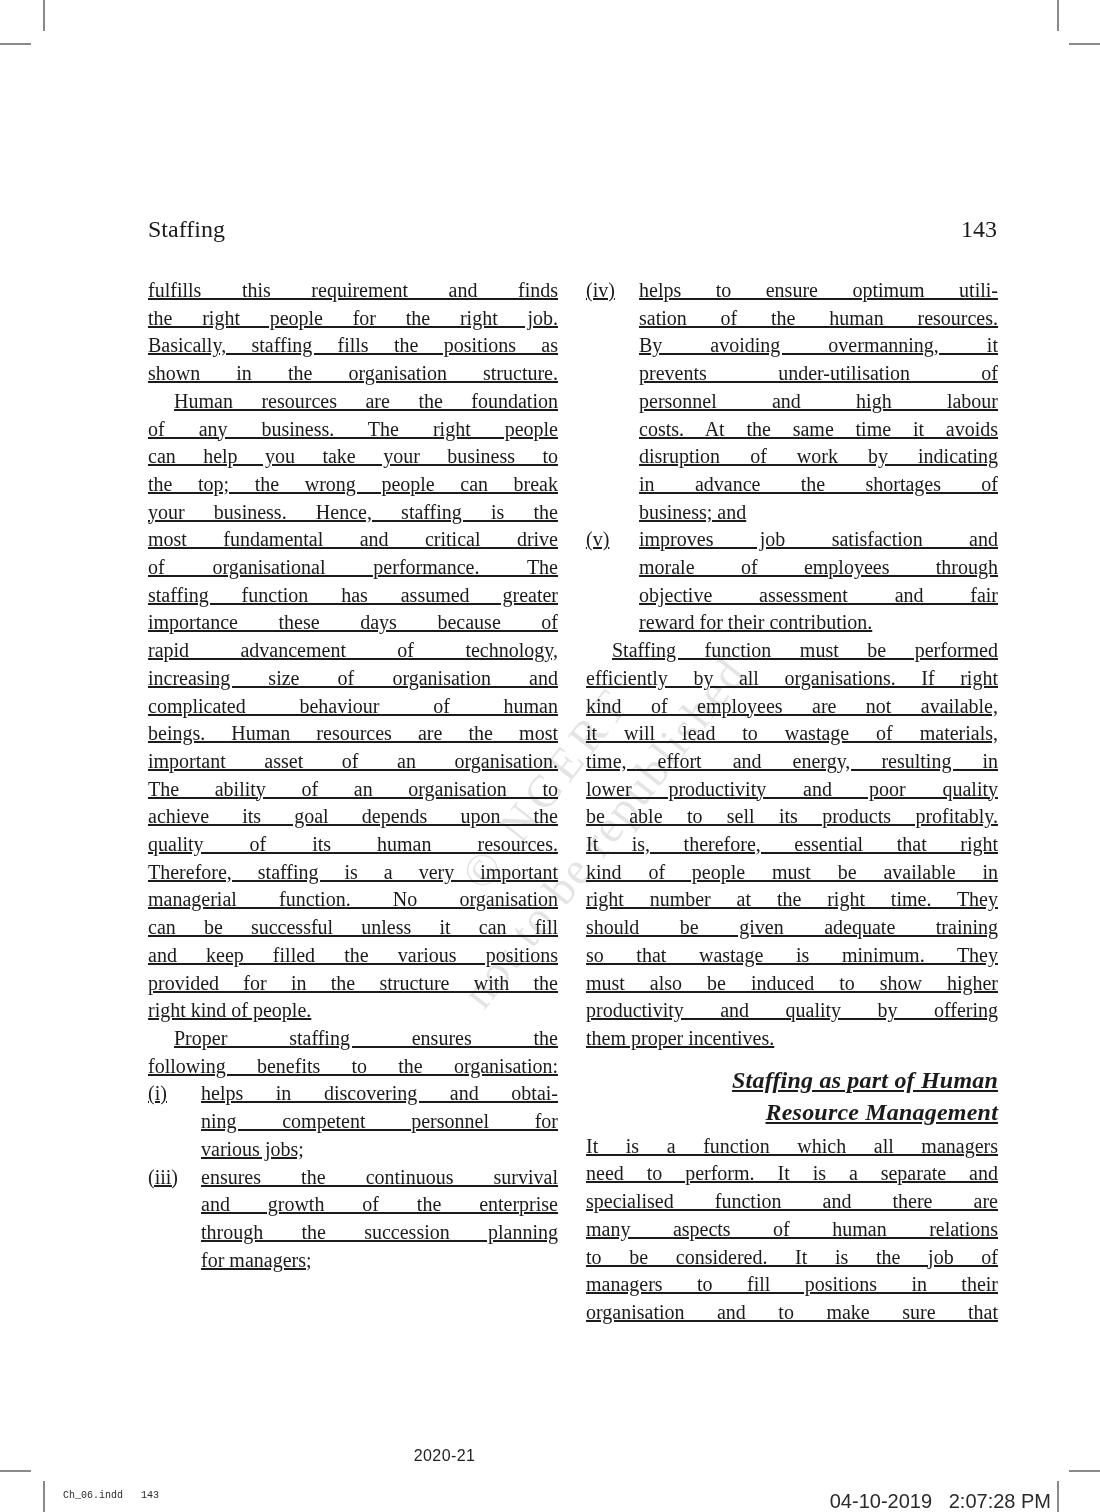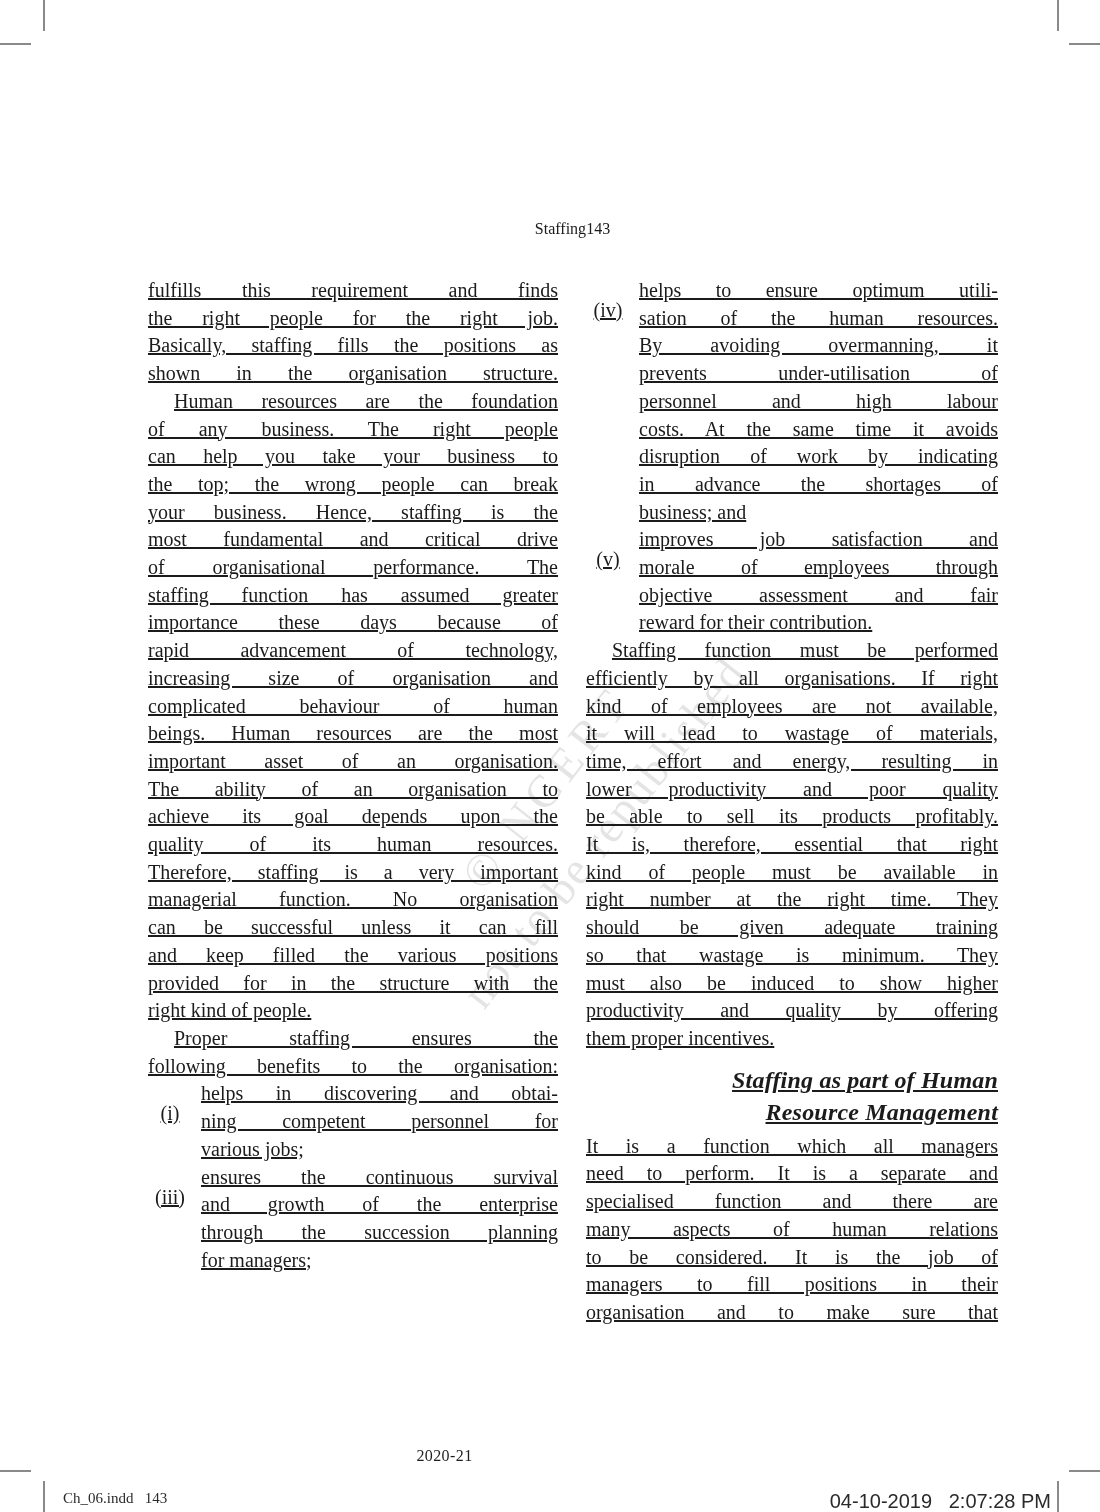--- a/index.html
+++ b/index.html
@@ -9,35 +9,35 @@
     overflow:hidden;
   }
   
   .crop { position:absolute; background:#8a8a8a; }
   .crop.v { width:1.5px; height:31px; }
   .crop.h { width:31px; height:1.5px; }
 
   
   .runhead {
     position:absolute; left:148px; top:216px; width:849px;
-    display:flex; justify-content:center;
-    font-size:16px; line-height:26px;
+    display:flex; justify-content:space-between;
+    font-size:24px; line-height:26px;
   }
 
   
   .col { position:absolute; top:277px; font-size:20px;text-decoration:underline; }
   .col-left  { left:148px; width:410px; }
   .col-right { left:586px; width:412px; }
 
   .tline { text-align:justify; line-height:27.7px; min-height:27.7px; }
   .tline.just { text-align-last:justify; -moz-text-align-last:justify; }
   .tline.ind { text-indent:26px; }
 
   .lrow { display:flex; }
-  .lmark { flex:0 0 44px; text-align:center; padding-right:9px; line-height:27.7px;margin-top:20px; }
+  .lmark { flex:0 0 44px; text-align:left; padding-right:9px; line-height:27.7px; }
   .lbody { flex:1; min-width:0; }
 
   .subheading {
     font-weight:bold; font-style:italic;
     font-size:24px; line-height:32px; letter-spacing:0.2px;
     margin:11px 0 5px 0;
   }
   .subheading .hline { min-height:32px;text-align:right; }
 
   
@@ -46,27 +46,27 @@
     display:flex; flex-direction:column; align-items:center; justify-content:center;
     gap:20px; transform:rotate(-52deg);
     color:rgba(45,45,45,0.13); pointer-events:none; white-space:nowrap;
   }
   .wm-line1 { font-size:46px; letter-spacing:7px; }
   .wm-line2 { font-size:46px; letter-spacing:2px; }
 
   
   .edition {
     position:absolute; left:0; top:1447px; width:889px; text-align:center;
-    font-family:Liberation Serif, serif;
+    font-family:Liberation Sans, sans-serif;
     font-size:16px; letter-spacing:0.4px; color:#1f1f1f; white-space:pre;
   }
   .printbar-left {
     position:absolute; left:63px; top:1490px;
-    font-family:Liberation Serif, serif;
-    font-size:15px; color:#2a2a2a; white-space:pre;
+    font-family:Liberation Mono, monospace;
+    font-size:10px; color:#2a2a2a; white-space:pre;
   }
   .printbar-right {
     position:absolute; right:49px; top:1490px;
     font-family:"Liberation Sans","DejaVu Sans",sans-serif;
     font-size:20px; color:#2a2a2a; white-space:pre;
   }
 </style>
 </head>
 <body>
 

